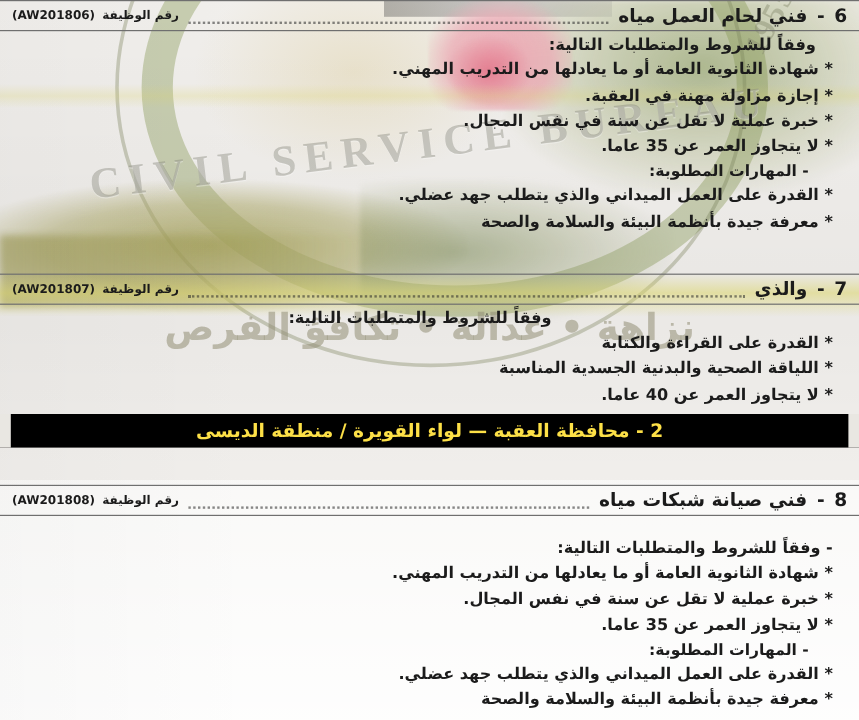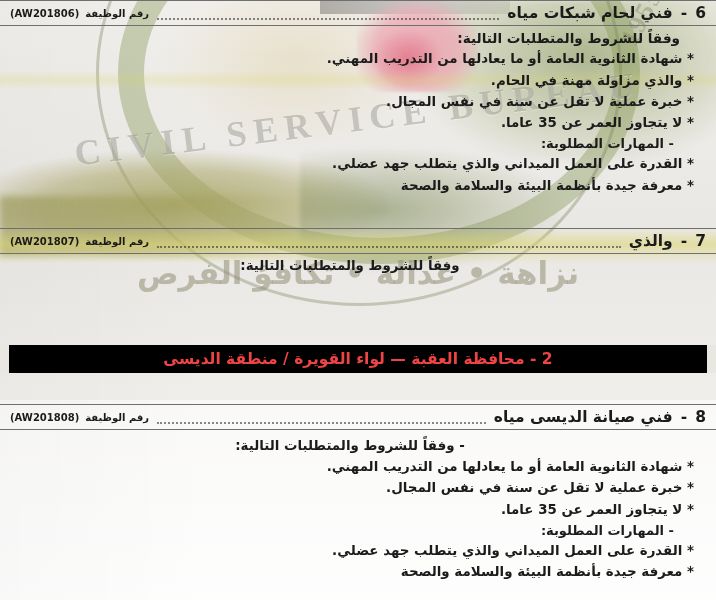--- a/index.html
+++ b/index.html
@@ -129,21 +129,21 @@
   }
   .jobhead .title{font-size:15.5px;}
   .jobhead .code{font-size:10px;font-weight:bold;}
   .dotfill{
     flex:1;margin:0 8px;
     border-bottom:2px dotted rgba(40,40,40,.55);
     height:11px;
   }
   .black-bar{
     display:flex;align-items:center;justify-content:center;
-    background:#000;color:#ef4444;
+    background:#000;color:#fde047;
     height:28px;
     font-weight:bold;font-size:15.5px;
     border-left:9px solid #e9e7e2;border-right:9px solid #e9e7e2;
   }
   .body-block{
     padding:2px 22px 2px 6px;
     font-size:13.5px;
     line-height:1.52;
     font-weight:bold;
   }
@@ -205,33 +205,33 @@
   <div class="paper-noise"></div>
 </div>
 
 <div id="content">
 
   <div class="row" style="top:0px;">
     <div class="jobhead">
       <div style="display:flex;align-items:center;gap:8px;">
         <span class="title">6</span>
         <span class="title">-</span>
-        <span class="title">فني لحام شبكات مياه</span>
+        <span class="title">فني لحام العمل مياه</span>
       </div>
       <div class="dotfill"></div>
       <div style="display:flex;align-items:center;gap:6px;">
         <span class="code">رقم الوظيفة</span>
         <span class="code">(AW201806)</span>
       </div>
     </div>
     <div class="body-block">
       <div class="lead">وفقاً للشروط والمتطلبات التالية:</div>
       <ul class="bul">
         <li>* شهادة الثانوية العامة أو ما يعادلها من التدريب المهني.</li>
-        <li>* والذي مزاولة مهنة في الحام.</li>
+        <li>* إجازة مزاولة مهنة في العقبة.</li>
         <li>* خبرة عملية لا تقل عن سنة في نفس المجال.</li>
         <li>* لا يتجاوز العمر عن 35 عاما.</li>
       </ul>
       <div class="subhead">- المهارات المطلوبة:</div>
       <ul class="bul">
         <li>* القدرة على العمل الميداني والذي يتطلب جهد عضلي.</li>
         <li>* معرفة جيدة بأنظمة البيئة والسلامة والصحة</li>
       </ul>
     </div>
   </div>
@@ -244,44 +244,49 @@
         <span class="title">والذي</span>
       </div>
       <div class="dotfill"></div>
       <div style="display:flex;align-items:center;gap:6px;">
         <span class="code">رقم الوظيفة</span>
         <span class="code">(AW201807)</span>
       </div>
     </div>
     <div class="body-block">
       <div style="text-align:center;font-weight:bold;font-size:13.4px;">وفقاً للشروط والمتطلبات التالية:</div>
+      <ul class="bul">
+        <li>* القدرة على القراءة والكتابة</li>
+        <li>* اللياقة الصحية والبدنية الجسدية المناسبة</li>
+        <li>* لا يتجاوز العمر عن 40 عاما.</li>
+      </ul>
     </div>
   </div>
 
   <div class="row" style="top:345px;">
     <div class="black-bar">
       <span>2 - محافظة العقبة — لواء القويرة / منطقة الديسى</span>
     </div>
   </div>
 
   <div class="row" style="top:404px;">
     <div class="jobhead">
       <div style="display:flex;align-items:center;gap:8px;">
         <span class="title">8</span>
         <span class="title">-</span>
-        <span class="title">فني صيانة الديسى مياه</span>
+        <span class="title">فني صيانة شبكات مياه</span>
       </div>
       <div class="dotfill"></div>
       <div style="display:flex;align-items:center;gap:6px;">
         <span class="code">رقم الوظيفة</span>
         <span class="code">(AW201808)</span>
       </div>
     </div>
     <div class="body-block">
-      <div style="text-align:center;font-weight:bold;font-size:13.4px;padding-top:4px;">- وفقاً للشروط والمتطلبات التالية:</div>
+      <div style="text-align:right;font-weight:bold;font-size:13.4px;padding-top:4px;margin-top:12px;">- وفقاً للشروط والمتطلبات التالية:</div>
       <ul class="bul">
         <li>* شهادة الثانوية العامة أو ما يعادلها من التدريب المهني.</li>
         <li>* خبرة عملية لا تقل عن سنة في نفس المجال.</li>
         <li>* لا يتجاوز العمر عن 35 عاما.</li>
       </ul>
       <div class="subhead">- المهارات المطلوبة:</div>
       <ul class="bul">
         <li>* القدرة على العمل الميداني والذي يتطلب جهد عضلي.</li>
         <li>* معرفة جيدة بأنظمة البيئة والسلامة والصحة</li>
       </ul>

